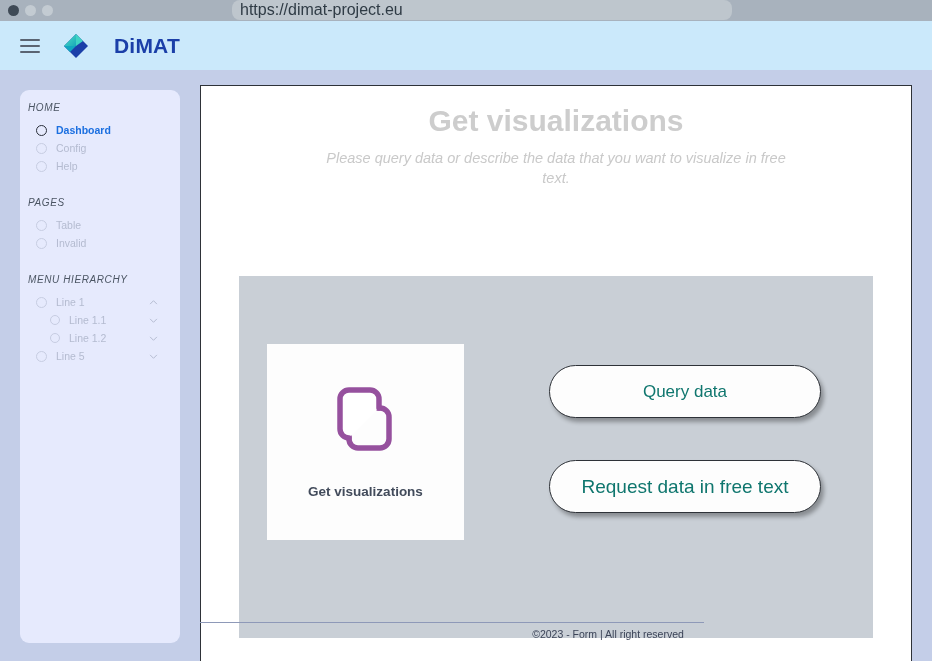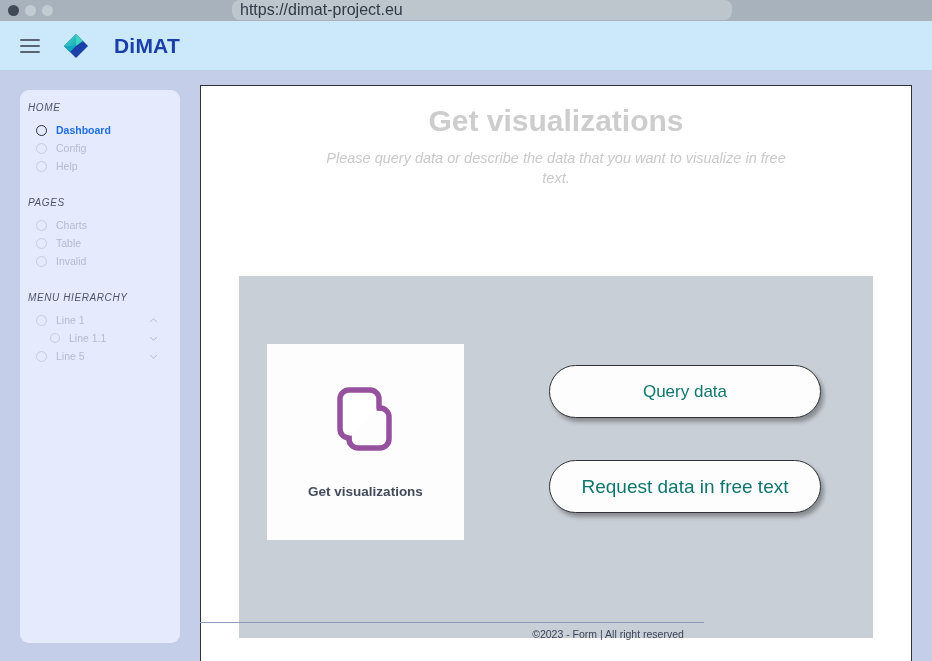--- a/index.html
+++ b/index.html
@@ -298,24 +298,20 @@
 
       <div class="nav-item">
         <span class="nav-radio"></span>
         <span class="nav-label">Help</span>
       </div>
     </div>
 
     <div class="nav-group">
       <div class="nav-section-title">PAGES</div>
 
-      <div class="nav-item">
-        <span class="nav-radio"></span>
-        <span class="nav-label">Charts</span>
-      </div>
 
       <div class="nav-item">
         <span class="nav-radio"></span>
         <span class="nav-label">Table</span>
       </div>
 
       <div class="nav-item">
         <span class="nav-radio"></span>
         <span class="nav-label">Invalid</span>
       </div>
@@ -337,20 +333,29 @@
       <div class="nav-item nested">
         <span class="nav-radio"></span>
         <span class="nav-label">Line 1.1</span>
         <span class="nav-chevron">
           <svg viewBox="0 0 10 10">
               <path d="M1.5 3.5 L5 7 L8.5 3.5" fill="none" stroke="currentColor" stroke-width="1.1" stroke-linecap="round"></path>
             </svg>
         </span>
       </div>
 
+      <div class="nav-item nested">
+        <span class="nav-radio"></span>
+        <span class="nav-label">Line 1.2</span>
+        <span class="nav-chevron">
+          <svg viewBox="0 0 10 10">
+              <path d="M1.5 3.5 L5 7 L8.5 3.5" fill="none" stroke="currentColor" stroke-width="1.1" stroke-linecap="round"></path>
+            </svg>
+        </span>
+      </div>
 
       <div class="nav-item">
         <span class="nav-radio"></span>
         <span class="nav-label">Line 5</span>
         <span class="nav-chevron">
           <svg viewBox="0 0 10 10">
               <path d="M1.5 3.5 L5 7 L8.5 3.5" fill="none" stroke="currentColor" stroke-width="1.1" stroke-linecap="round"></path>
             </svg>
         </span>
       </div>

